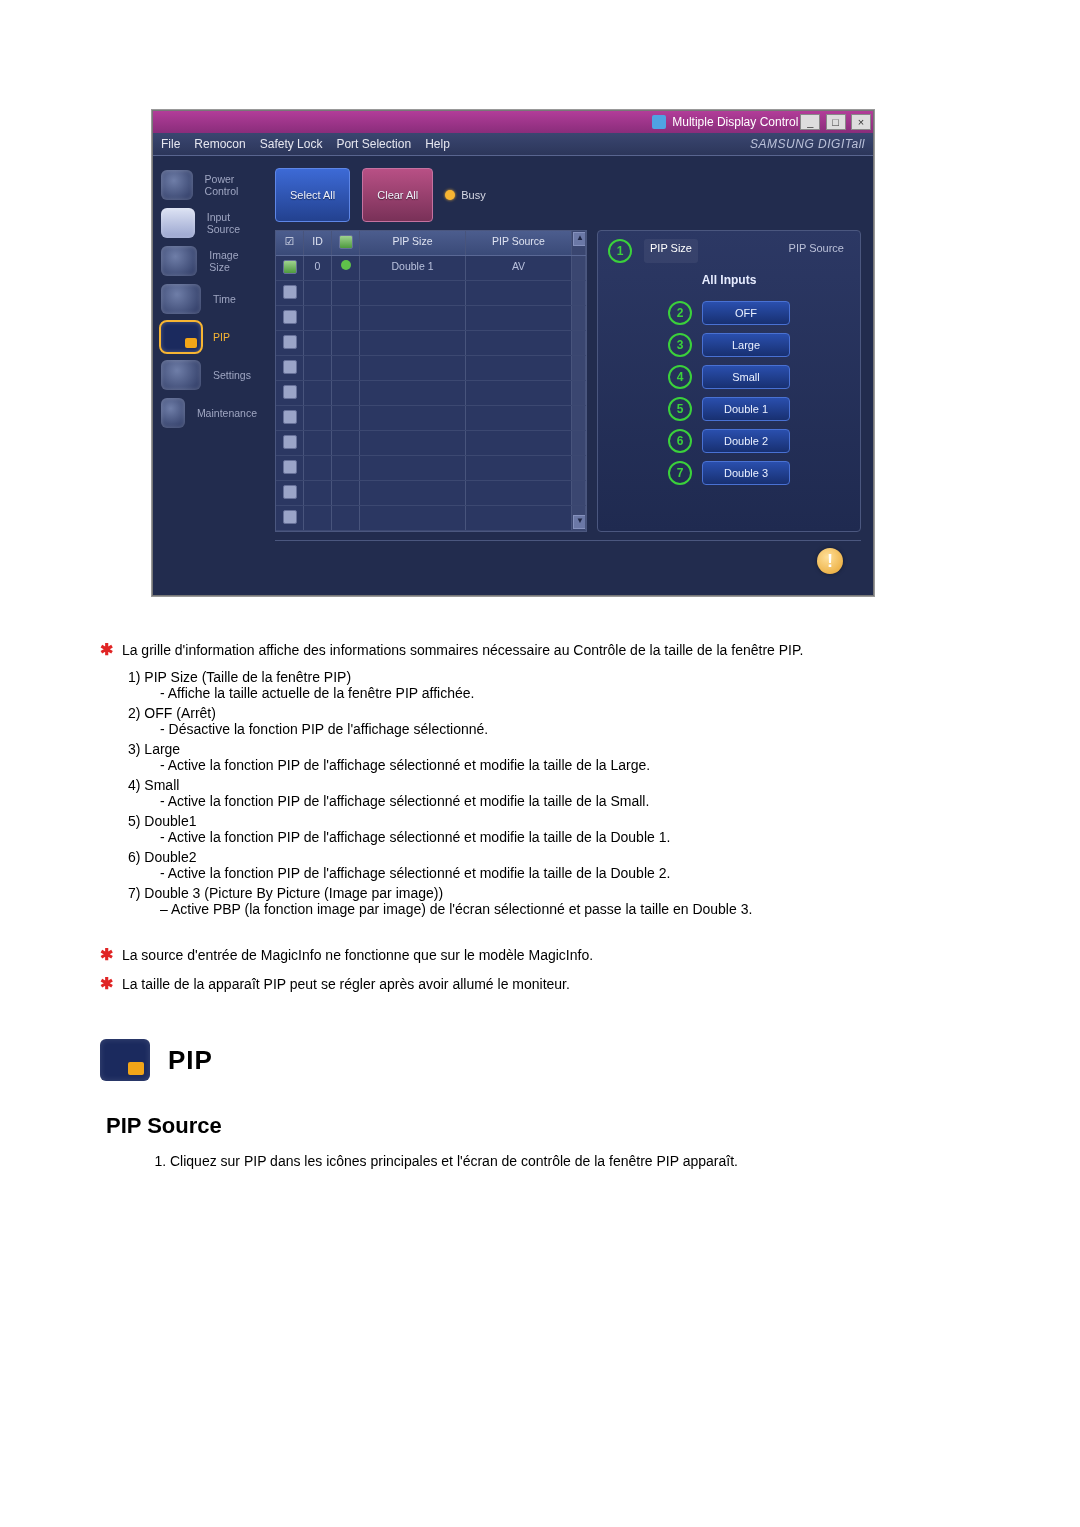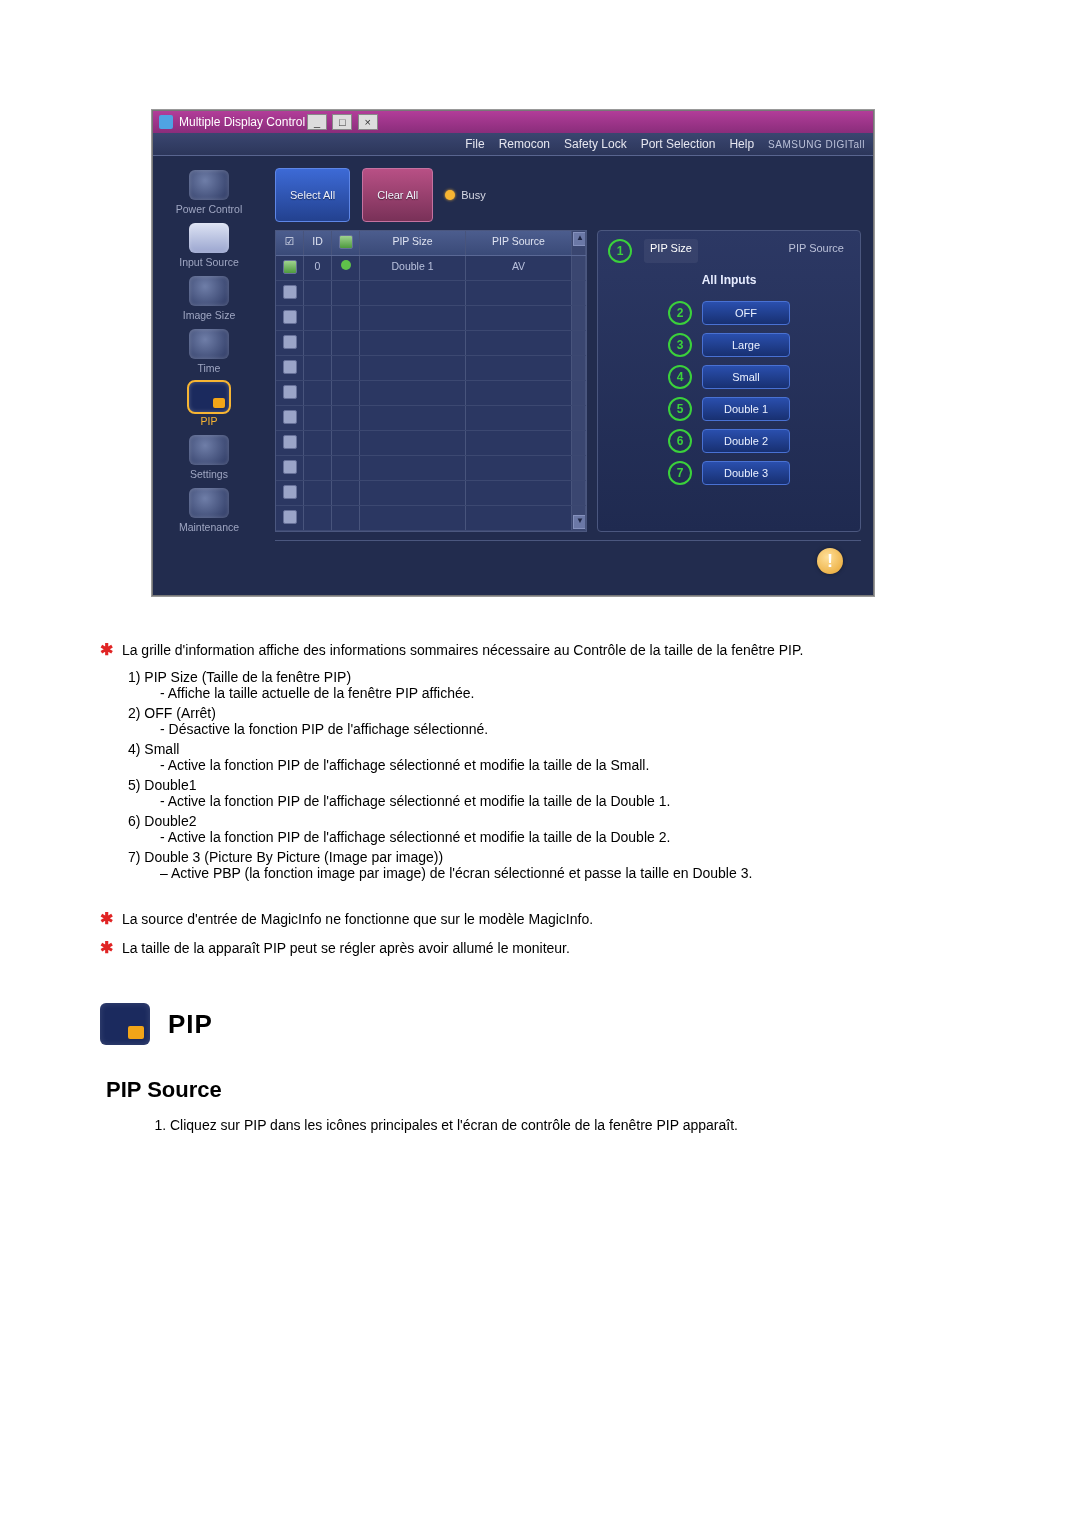--- a/index.html
+++ b/index.html
@@ -21,21 +21,21 @@
     margin: 110px 0 0 152px;
     border: 1px solid #777;
     background: #1b2442;
     font-size: 12px;
     color: #c8c8d0;
     box-shadow: 0 0 0 1px #999;
   }
   .mdc-titlebar {
     display: flex;
     align-items: center;
-    justify-content: flex-start;
+    justify-content: flex-end;
     height: 22px;
     padding: 0 2px 0 6px;
     background: linear-gradient(#b23d99, #8a2d7b);
     color: #fff;
     font-size: 12px;
   }
   .mdc-titlebar .title { display: flex; align-items: center; gap: 6px; }
   .mdc-titlebar .win-controls span {
     display: inline-block;
     width: 18px;
@@ -50,44 +50,44 @@
   }
   .mdc-menubar {
     display: flex;
     align-items: center;
     height: 22px;
     background: linear-gradient(#3a4670, #2c365a);
     border-bottom: 1px solid #59658f;
     padding: 0 8px;
     gap: 14px;
     color: #e6e6ef;
-    justify-content: flex-end;
+    justify-content: space-between;
   }
   .mdc-menubar .menus { display: flex; gap: 14px; }
-  .mdc-menubar .brand { font-size: 10px; letter-spacing: 0.5px; color: #bac0d8;
-    }
+  .mdc-menubar .brand { font-size: 12px; letter-spacing: 0.5px; color: #bac0d8;
+    font-style: italic; }
   .mdc-body {
     display: flex;
     background: #222c4e;
   }
   
   .mdc-sidebar {
     width: 112px;
     padding: 14px 0 10px 0;
     display: flex;
     flex-direction: column;
     align-items: center;
     gap: 8px;
   }
   .sidebar-item {
     width: 96px;
     display: flex;
-    flex-direction: column;
-    align-items: center;
-    gap: 3px;
+    flex-direction: row;
+    align-items: center;
+    gap: 12px;
     font-size: 10.5px;
     color: #9fa6c2;
   }
   .sidebar-item.active { color: #f7b533; }
   .sidebar-item.active .side-icon { outline: 2px solid #f7b533; }
   .side-icon {
     width: 40px;
     height: 30px;
     border-radius: 6px;
     background: radial-gradient(circle at 40% 35%, #6f7ea8, #2a3660);
@@ -540,20 +540,21 @@
   <div class="doc">
 
     <div class="star-line">
       <span class="star">✱</span>
       <span>La grille d'information affiche des informations sommaires nécessaire au Contrôle de la taille de la fenêtre PIP.</span>
     </div>
 
     <div class="num-list">
       <div class="num-item"><span>1)</span> <span class="num-label">PIP Size (Taille de la fenêtre PIP)</span><span class="num-desc">- Affiche la taille actuelle de la fenêtre PIP affichée.</span></div>
       <div class="num-item"><span>2)</span> <span class="num-label">OFF (Arrêt)</span><span class="num-desc">- Désactive la fonction PIP de l'affichage sélectionné.</span></div>
+      <div class="num-item"><span>3)</span> <span class="num-label">Large</span><span class="num-desc">- Active la fonction PIP de l'affichage sélectionné et modifie la taille de la Large.</span></div>
       <div class="num-item"><span>4)</span> <span class="num-label">Small</span><span class="num-desc">- Active la fonction PIP de l'affichage sélectionné et modifie la taille de la Small.</span></div>
       <div class="num-item"><span>5)</span> <span class="num-label">Double1</span><span class="num-desc">- Active la fonction PIP de l'affichage sélectionné et modifie la taille de la Double 1.</span></div>
       <div class="num-item"><span>6)</span> <span class="num-label">Double2</span><span class="num-desc">- Active la fonction PIP de l'affichage sélectionné et modifie la taille de la Double 2.</span></div>
       <div class="num-item"><span>7)</span> <span class="num-label">Double 3 (Picture By Picture (Image par image))</span><span class="num-desc">– Active PBP (la fonction image par image) de l'écran sélectionné et passe la taille en Double 3.</span></div>
     </div>
 
     <div class="star-line" style="margin-top:28px;">
       <span class="star">✱</span>
       <span>La source d'entrée de MagicInfo ne fonctionne que sur le modèle MagicInfo.</span>
     </div>

